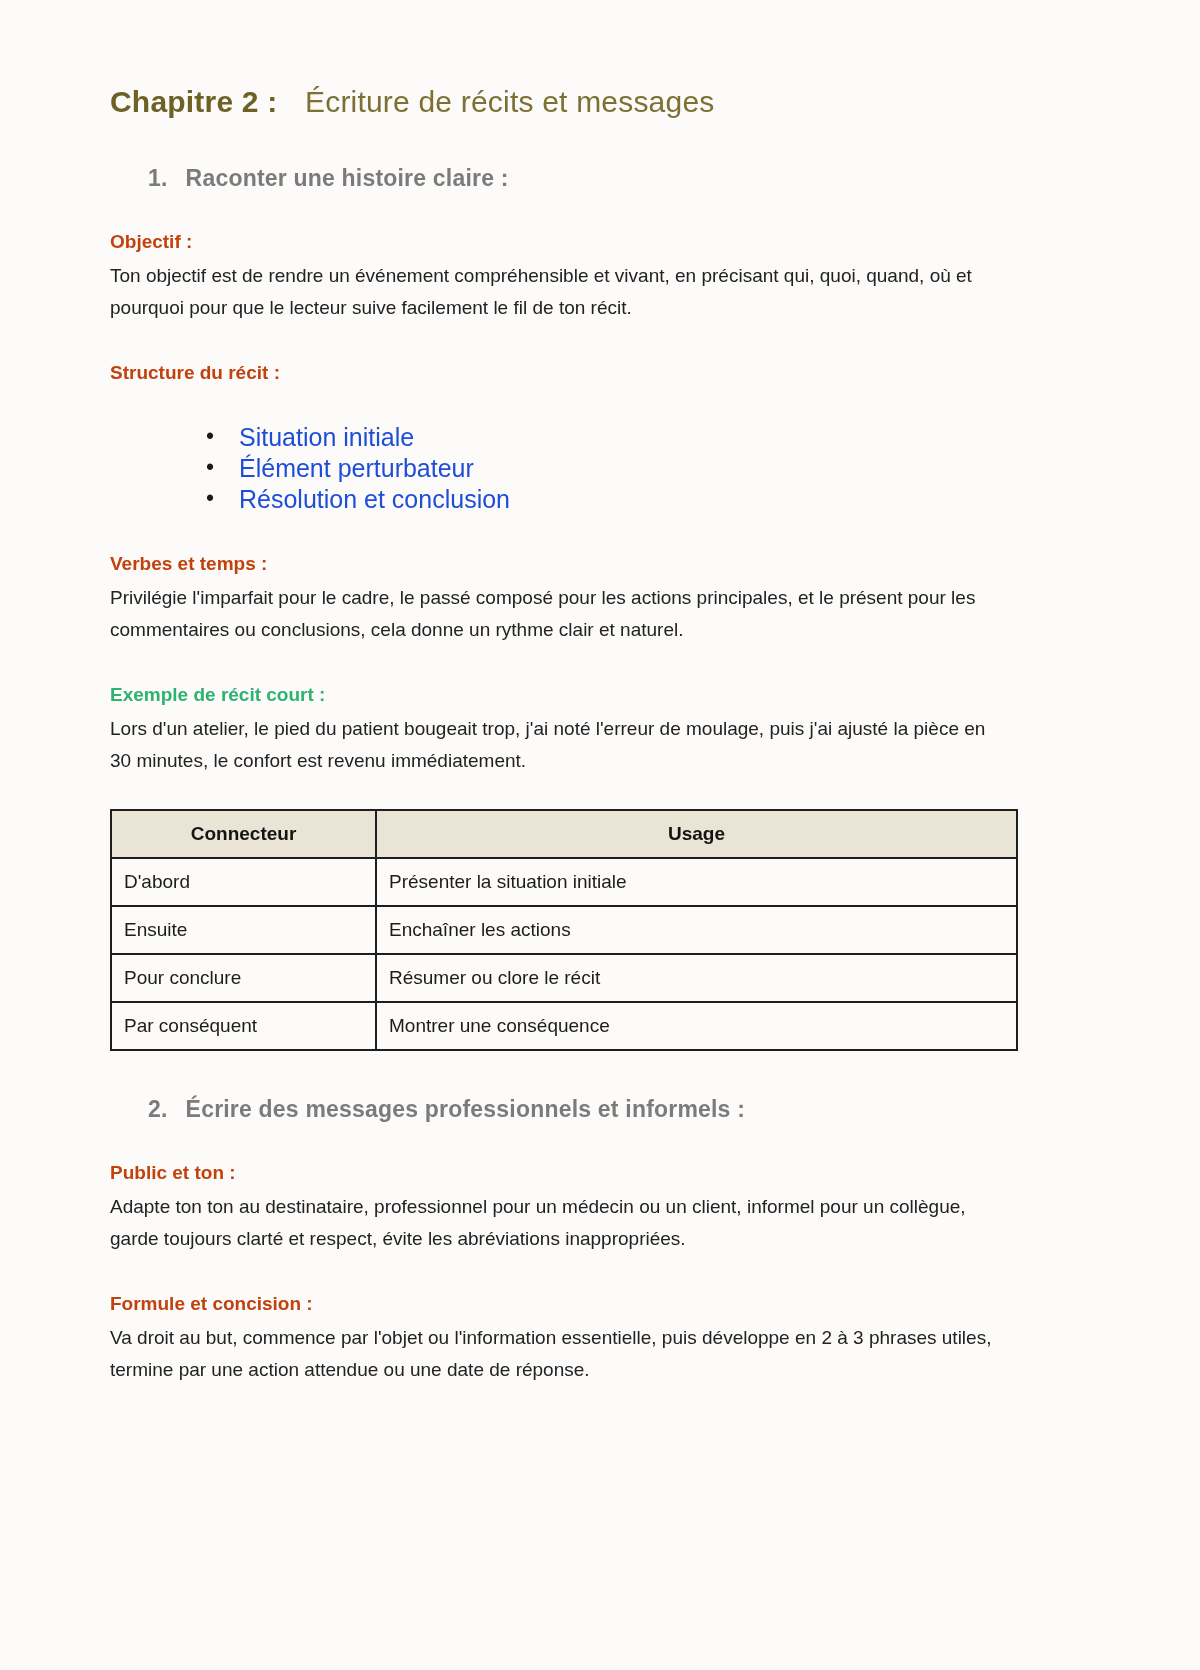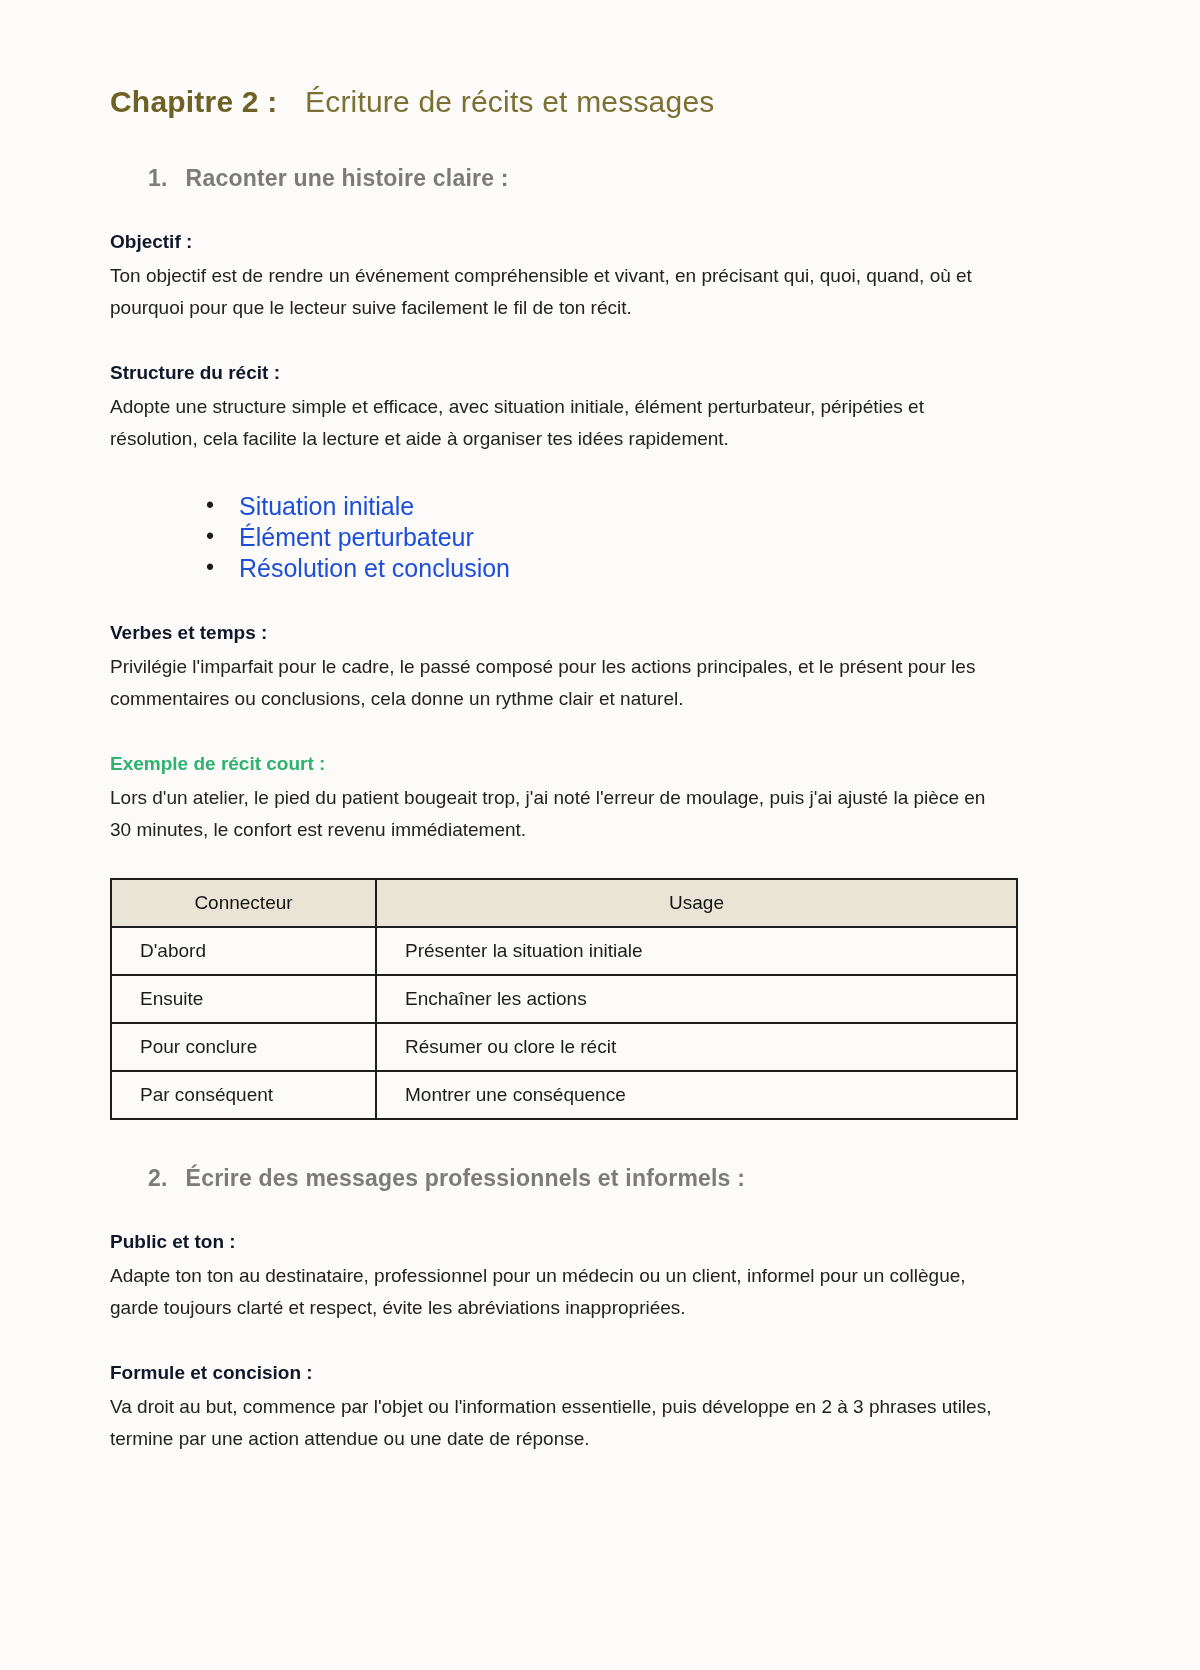--- a/index.html
+++ b/index.html
@@ -33,21 +33,21 @@
     font-weight: 700;
     color: #7b7b7b;
     letter-spacing: 0.2px;
   }
 
   .label {
     margin: 36px 0 0 0;
     font-size: 19px;
     line-height: 26px;
     font-weight: 700;
-    color: #0f172a;
+    color: #c2410c;
   }
   .label.green { color: #2db270; }
 
   .para {
     margin: 5px 16px 0 0;
     font-size: 19px;
     line-height: 32px;
     color: #222222;
     max-width: 910px;
   }
@@ -76,32 +76,32 @@
   table.connector-table {
     border-collapse: collapse;
     width: 100%;
     margin-top: 32px;
   }
   table.connector-table th {
     background: #eae4d6;
     border: 2px solid #1e1e1e;
     height: 48px;
     font-size: 19px;
-    font-weight: 400;
+    font-weight: 700;
     color: #141414;
     text-align: center;
     padding: 0 8px;
   }
   table.connector-table td {
     border: 2px solid #1e1e1e;
     height: 48px;
     font-size: 19px;
     color: #1c1c1c;
     text-align: left;
-    padding: 0 10px 0 28px;
+    padding: 0 10px 0 12px;
     background: #fcfbf9;
   }
   .col-connector { width: 265px; }
 </style>
 </head>
 <body>
 
 <div class="page">
 
   <h1 class="chapter-title">
@@ -111,21 +111,20 @@
 
   <div class="section-heading">
     <span>1.</span>
     <span>Raconter une histoire claire :</span>
   </div>
 
   <p class="label">Objectif :</p>
   <p class="para">Ton objectif est de rendre un événement compréhensible et vivant, en précisant qui, quoi, quand, où et pourquoi pour que le lecteur suive facilement le fil de ton récit.</p>
 
   <p class="label">Structure du récit :</p>
-  <p class="para">Adopte une structure simple et efficace, avec situation initiale, élément perturbateur, péripéties et résolution, cela facilite la lecture et aide à organiser tes idées rapidement.</p>
 
   <ul class="bullets">
     <li>Situation initiale</li>
     <li>Élément perturbateur</li>
     <li>Résolution et conclusion</li>
   </ul>
 
   <p class="label">Verbes et temps :</p>
   <p class="para">Privilégie l'imparfait pour le cadre, le passé composé pour les actions principales, et le présent pour les commentaires ou conclusions, cela donne un rythme clair et naturel.</p>
 

